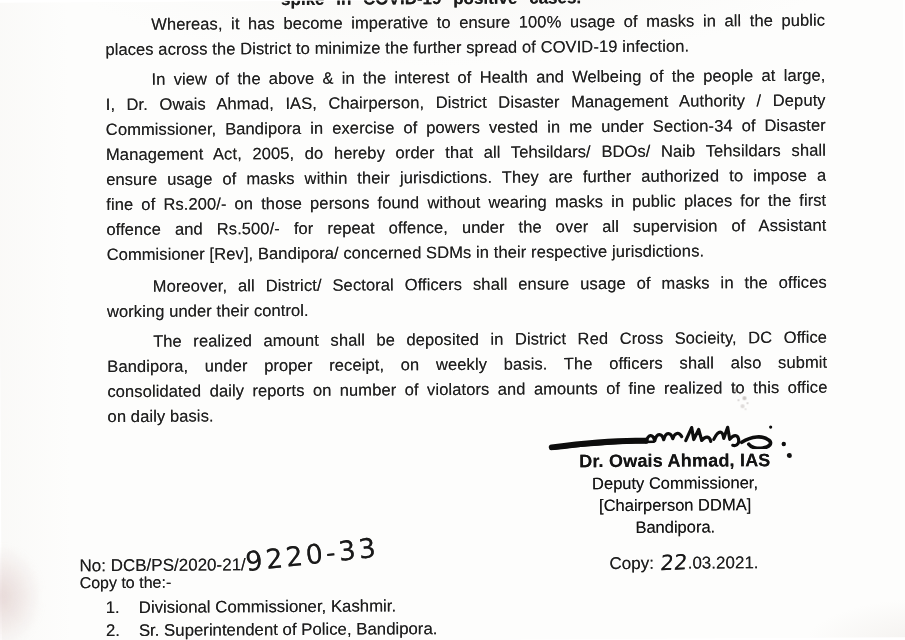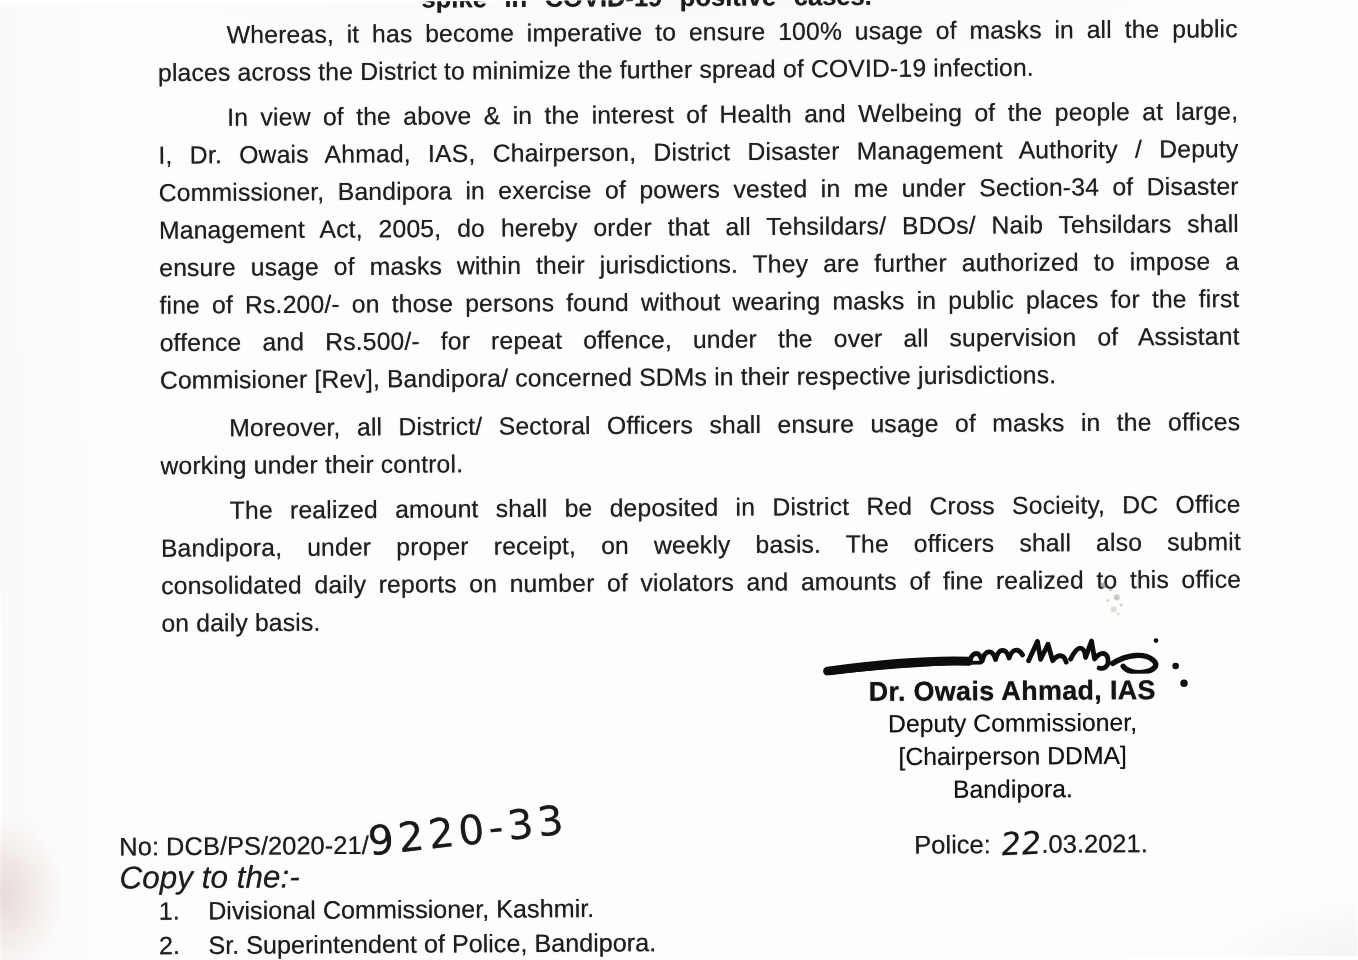--- a/index.html
+++ b/index.html
@@ -77,23 +77,22 @@
     position:absolute;left:608px;top:552px;font-size:17px;color:#1d1d1d;
     text-shadow:0 0 0.5px rgba(25,25,25,0.72);white-space:nowrap;
   }
   .hand-day{
     display:inline-block;font-family:"DejaVu Sans", sans-serif;
     font-size:21px;color:#181818;margin:0 0 0 7px;
     transform:skewX(-8deg) rotate(-2deg);vertical-align:-1px;
     text-shadow:0 0 0.5px rgba(20,20,20,0.7);
   }
   .copy-heading{
-    position:absolute;left:78px;top:572px;font-size:21px;color:#1d1d1d;
+    position:absolute;left:78px;top:572px;font-size:16px;color:#1d1d1d;
     text-shadow:0 0 0.5px rgba(25,25,25,0.72);
-    font-style:italic;
   }
   .copy-list{position:absolute;left:104px;top:594px;color:#1d1d1d;
     font-size:16.8px;text-shadow:0 0 0.5px rgba(25,25,25,0.72);}
   .copy-row{line-height:23px;white-space:nowrap;}
   .copy-num{display:inline-block;width:33px;}
   
   .blot{
     position:absolute;left:733px;top:390px;width:4px;height:4px;border-radius:50%;
     background:rgba(110,100,95,0.5);
     box-shadow:
@@ -169,21 +168,21 @@
     <div class="sig-line">[Chairperson DDMA]</div>
     <div class="sig-line">Bandipora.</div>
     <div class="ink-dot"></div>
   </div>
 
   <div class="ref-line">
     <span>No: DCB/PS/2020-21/</span><span class="hand-ref">9220-33</span>
   </div>
 
   <div class="dated-line">
-    <span>Police:</span><span class="hand-day">22</span><span>.03.2021.</span>
+    <span>Copy:</span><span class="hand-day">22</span><span>.03.2021.</span>
   </div>
 
   <div class="copy-heading">Copy to the:-</div>
   <div class="copy-list">
     <div class="copy-row">
       <span class="copy-num">1.</span><span>Divisional Commissioner, Kashmir.</span>
     </div>
     <div class="copy-row">
       <span class="copy-num">2.</span><span>Sr. Superintendent of Police, Bandipora.</span>
     </div>

